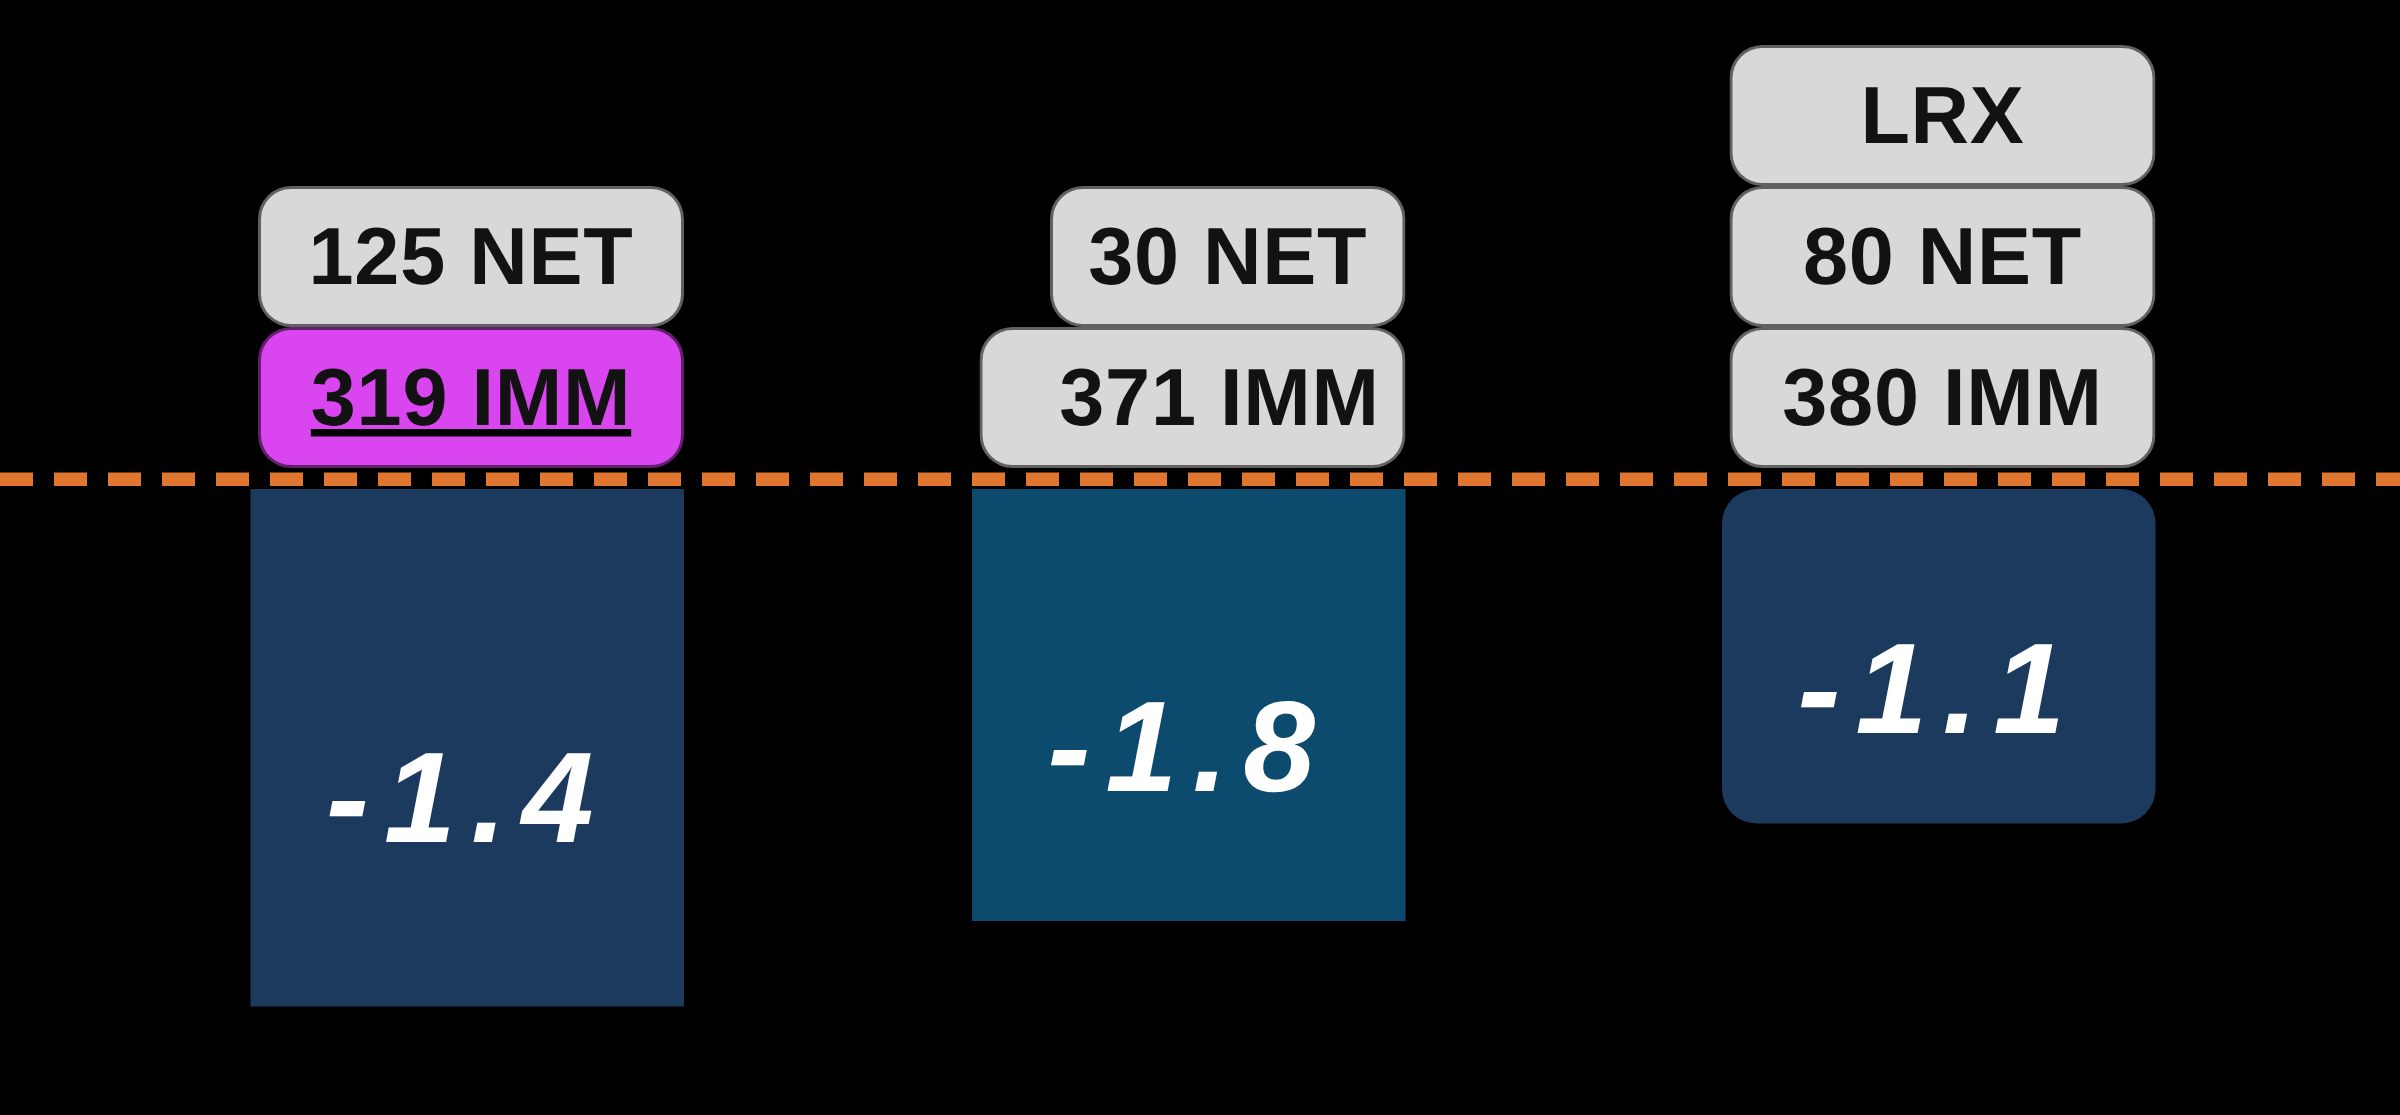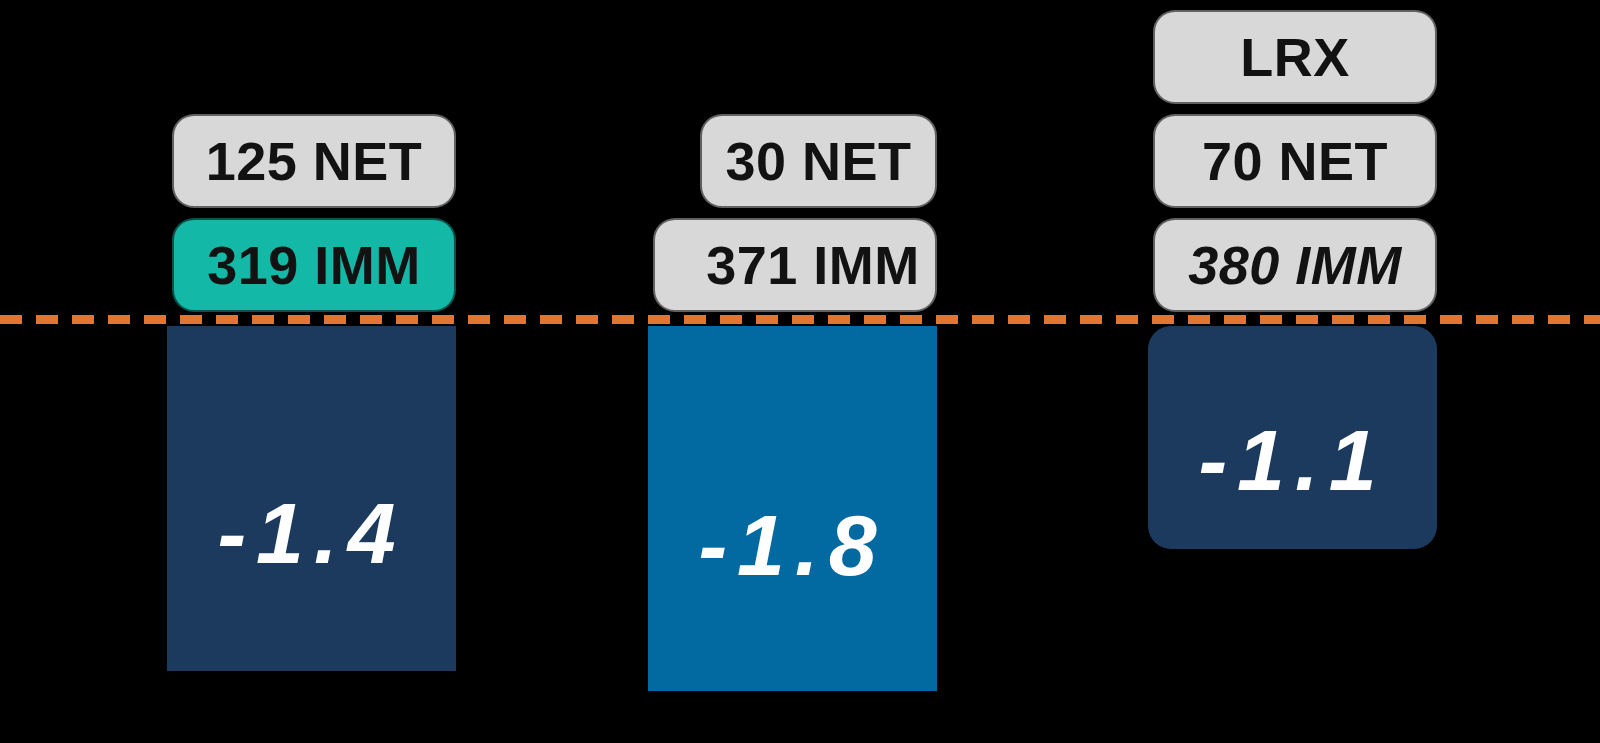--- a/index.html
+++ b/index.html
@@ -36,21 +36,20 @@
     height: 743px;
     width: 289px;
   }
   .pills {
     position: absolute;
     left: 5px;
     right: 0;
     bottom: 431px; 
     display: flex;
     flex-direction: column;
-    gap: 10px;
     align-items: stretch;
   }
   .pill {
     height: 94px;
     border-radius: 22px;
     background: #D8D8D8;
     border: 2px solid rgba(0,0,0,0.55);
     box-sizing: border-box;
     display: flex;
     align-items: center;
@@ -88,56 +87,56 @@
 
 <div class="chart" style="background: rgb(0, 0, 0);">
   <div class="baseline"></div>
   <div id="groups">
   <div class="bar-group" style="left: 167px; width: 289px;">
     <div class="pills">
   <div class="pill" style="background: rgb(216, 216, 216);">
     <span class="pill-text" style="color: rgb(18, 18, 18);">125 NET</span>
   </div>
 
-  <div class="pill" style="background: #14b8a6;">
+  <div class="pill" style="background: #d946ef; text-decoration: underline;">
     <span class="pill-text" style="color: rgb(18, 18, 18);">319 IMM</span>
   </div>
 </div>
     <div class="bar" style="height: 345px; top: 326px; background: rgb(27, 58, 94);">
       <div class="bar-value" style="color: rgb(255, 255, 255);">-1.4</div>
     </div>
   </div>
 
   <div class="bar-group" style="left: 648px; width: 289px;">
     <div class="pills">
   <div class="pill" style="background: rgb(216, 216, 216); margin-left: 47px;">
     <span class="pill-text" style="color: rgb(18, 18, 18);">30 NET</span>
   </div>
 
   <div class="pill" style="background: rgb(216, 216, 216);">
     <span class="pill-text" style="color: rgb(18, 18, 18); margin-left: 36px;">371 IMM</span>
   </div>
 </div>
-    <div class="bar" style="height: 365px; top: 326px; background: #0369a1; text-decoration: underline;">
+    <div class="bar" style="height: 288px; top: 326px; background: #0c4a6e; text-decoration: underline;">
       <div class="bar-value" style="color: rgb(255, 255, 255);">-1.8</div>
     </div>
   </div>
 
   <div class="bar-group" style="left: 1148px; width: 289px;">
     <div class="pills">
   <div class="pill" style="background: rgb(216, 216, 216);">
     <span class="pill-text" style="color: rgb(18, 18, 18);">LRX</span>
   </div>
 
   <div class="pill" style="background: rgb(216, 216, 216);">
-    <span class="pill-text" style="color: rgb(18, 18, 18);">70 NET</span>
+    <span class="pill-text" style="color: rgb(18, 18, 18);">80 NET</span>
   </div>
 
   <div class="pill" style="background: rgb(216, 216, 216);">
-    <span class="pill-text" style="color: rgb(18, 18, 18); font-style: italic;">380 IMM</span>
+    <span class="pill-text" style="color: rgb(18, 18, 18);">380 IMM</span>
   </div>
 </div>
     <div class="bar" style="height: 223px; top: 326px; background: rgb(27, 58, 94); border-radius: 23px;">
       <div class="bar-value" style="color: rgb(255, 255, 255);">-1.1</div>
     </div>
   </div>
 </div>
 </div>
 
 </body></html>

